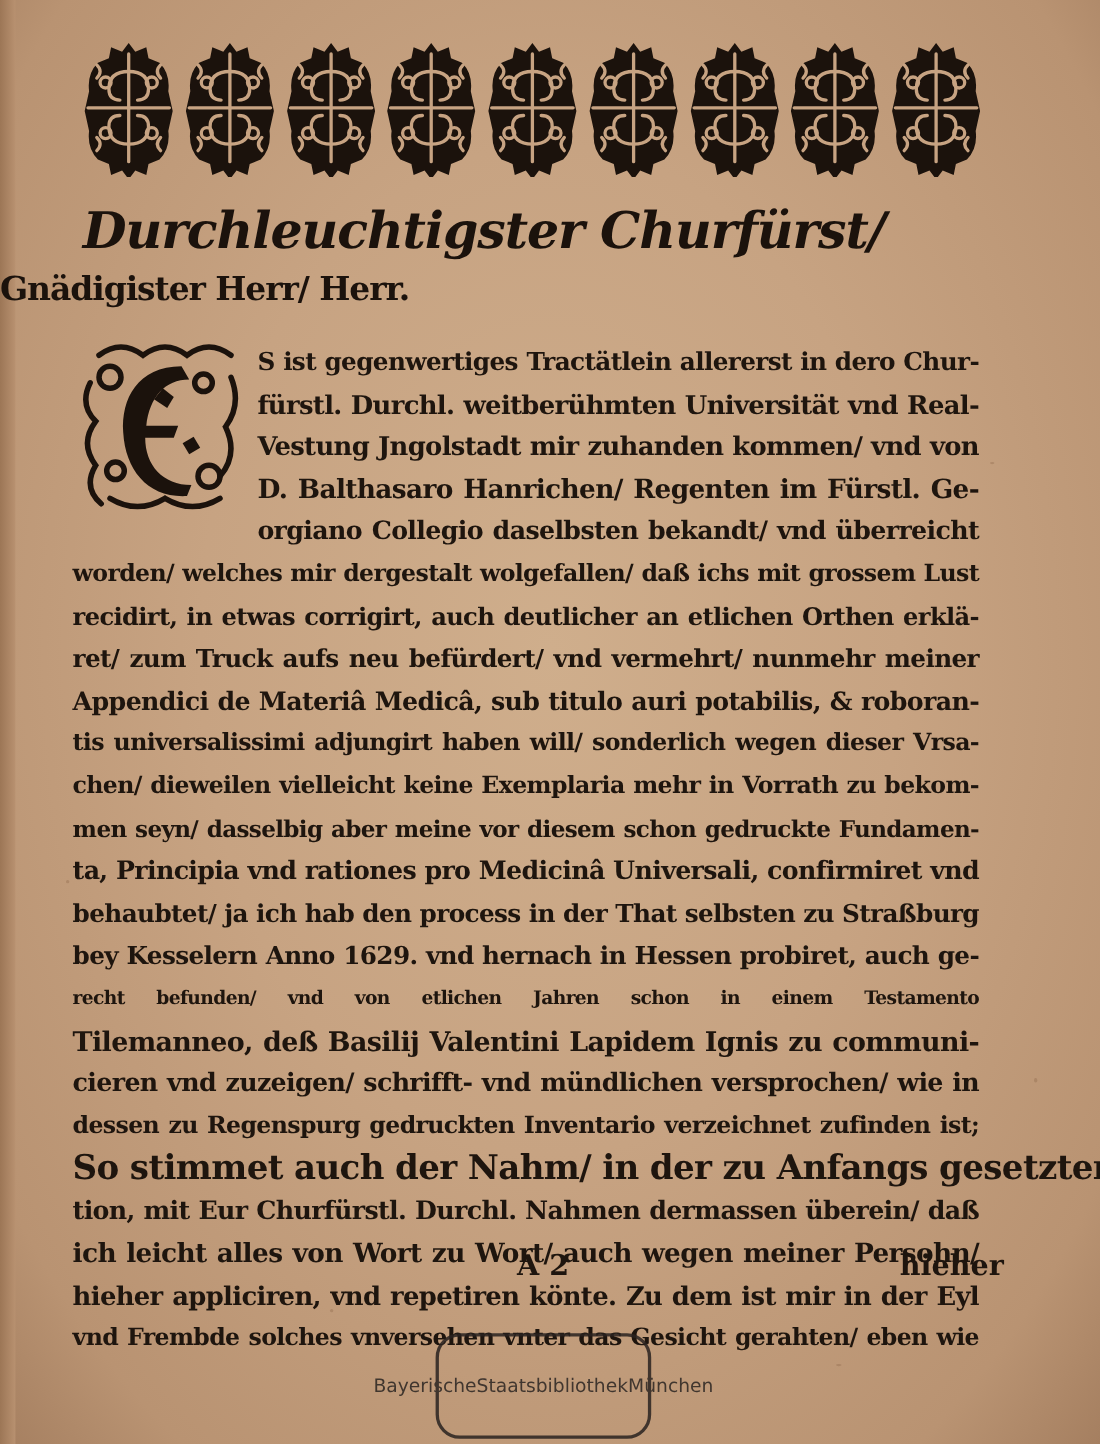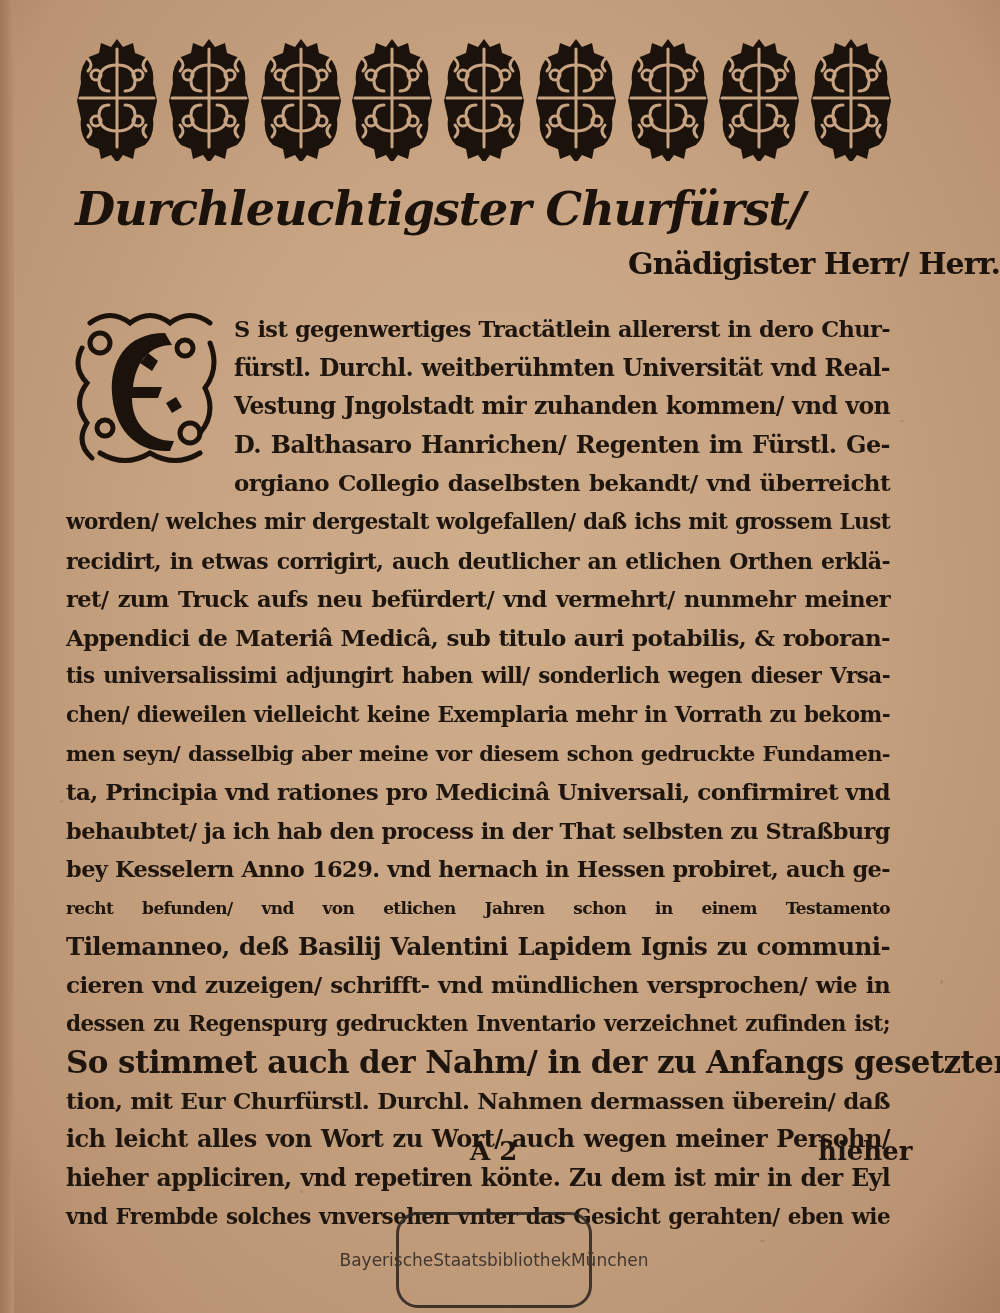--- a/index.html
+++ b/index.html
@@ -28,21 +28,21 @@
     width: 86px; height: 126px; position: relative;
   }
   .orn svg { width: 100%; height: 100%; }
 
   .heading1 {
     position: absolute; left: 0; width: 880px; top: 182px; text-align: center;
     font-family: "DejaVu Serif", serif; font-weight: bold; font-size: 46px;
     color: #1b120c; letter-spacing: -1px; font-style: italic;
   }
   .heading2 {
-    position: absolute; left: 0; width: 1000px; top: 246px; text-align: right;
+    position: absolute; left: 0; width: 1000px; top: 246px; text-align: left;
     font-family: "DejaVu Serif", serif; font-weight: bold; font-size: 30px;
     color: #1b120c; letter-spacing: -1px;
   }
 
   .dropcap {
     position: absolute; left: 70px; top: 303px; width: 150px; height: 172px;
   }
   .dropcap svg { width: 100%; height: 100%; }
 
   .body-text {

